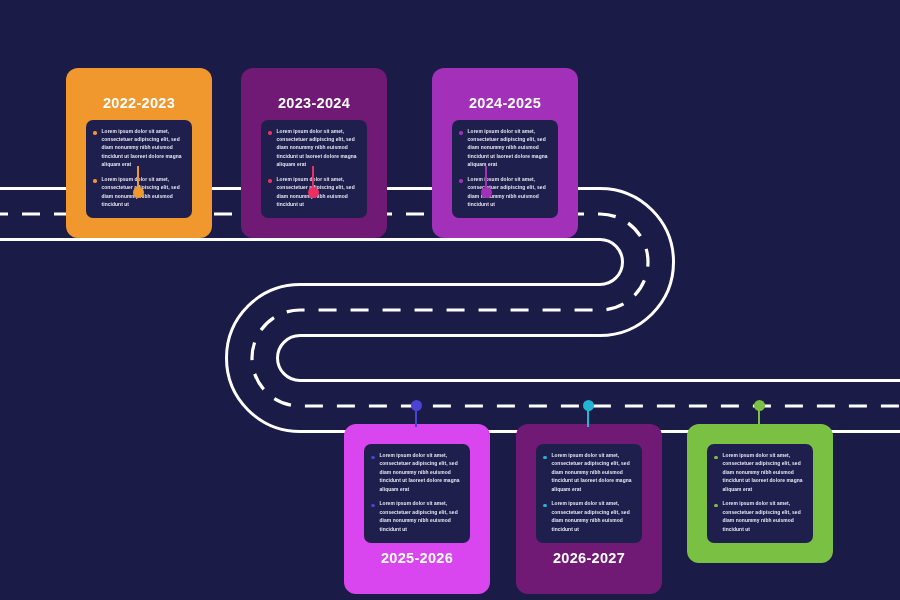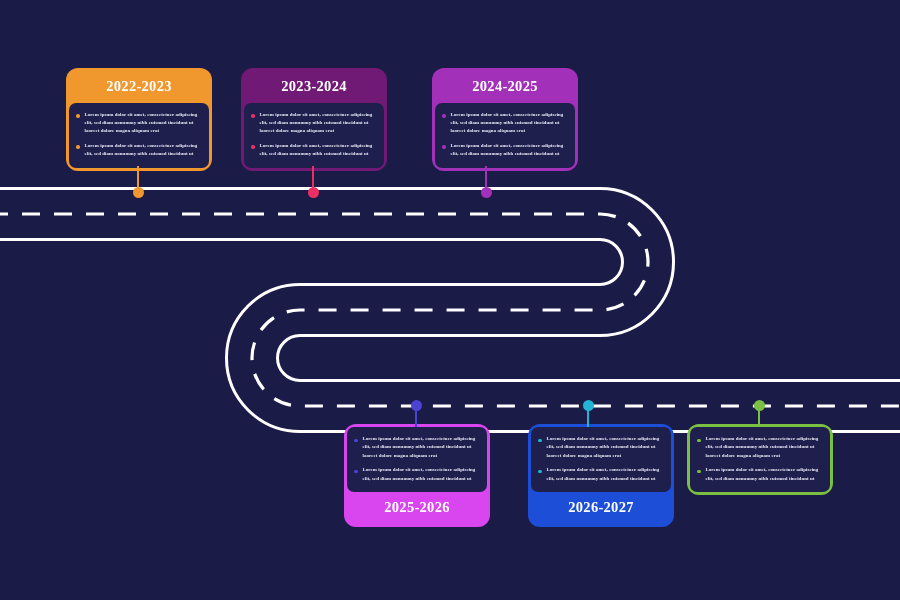--- a/index.html
+++ b/index.html
@@ -25,22 +25,21 @@
     position: absolute;
     left: 0; top: 0;
     width: 900px;
     height: 600px;
   }
   .milestone {
     position: absolute;
     width: 146px;
     box-sizing: border-box;
     border-radius: 12px;
-    padding: 3px;
-    font-family: Liberation Serif, serif;
+    padding: 20px;
   }
   .ms-title {
     text-align: center;
     font-size: 14.5px;
     font-weight: bold;
     color: #ffffff;
     letter-spacing: 0.3px;
     padding: 8px 2px 9px 2px;
     line-height: 1;
   }
@@ -157,21 +156,21 @@
           </div>
           <div class="bullet-row">
             <span class="bullet-dot" style="background: rgb(74, 67, 212);"></span>
             <span class="bullet-text">Lorem ipsum dolor sit amet, consectetuer adipiscing elit, sed diam nonummy nibh euismod tincidunt ut</span>
           </div>
         </div>
         <div class="ms-title">2025-2026</div>
       </div>
       <div class="connector" style="left: 414.75px; top: 405px; height: 22px; background: rgb(74, 67, 212);"></div>
       <div class="pin-dot" style="left: 410.5px; top: 400px; background: rgb(74, 67, 212);"></div>
-      <div class="milestone" style="left: 528px; top: 424px; background: #1d4ed8;">
+      <div class="milestone" style="left: 516px; top: 424px; background: #701a75;">
         <div class="ms-body">
           <div class="bullet-row">
             <span class="bullet-dot" style="background: rgb(36, 181, 212);"></span>
             <span class="bullet-text">Lorem ipsum dolor sit amet, consectetuer adipiscing elit, sed diam nonummy nibh euismod tincidunt ut laoreet dolore magna aliquam erat</span>
           </div>
           <div class="bullet-row">
             <span class="bullet-dot" style="background: rgb(36, 181, 212);"></span>
             <span class="bullet-text">Lorem ipsum dolor sit amet, consectetuer adipiscing elit, sed diam nonummy nibh euismod tincidunt ut</span>
           </div>
         </div>

